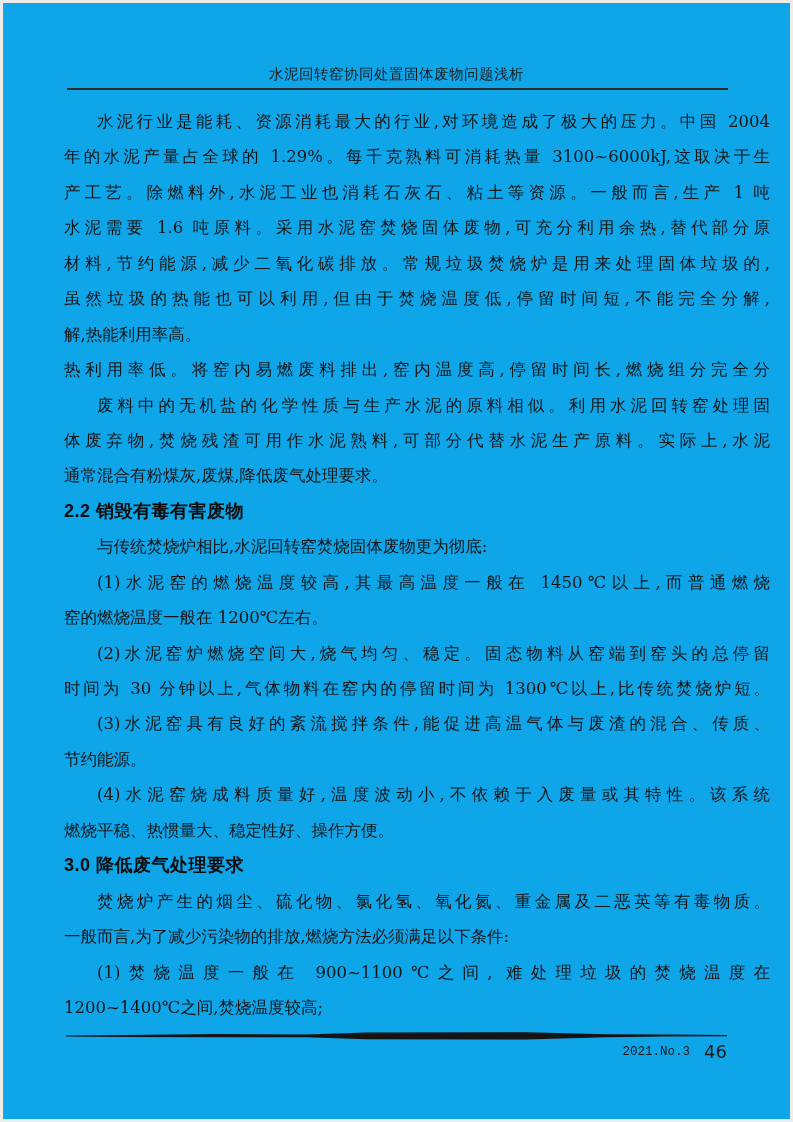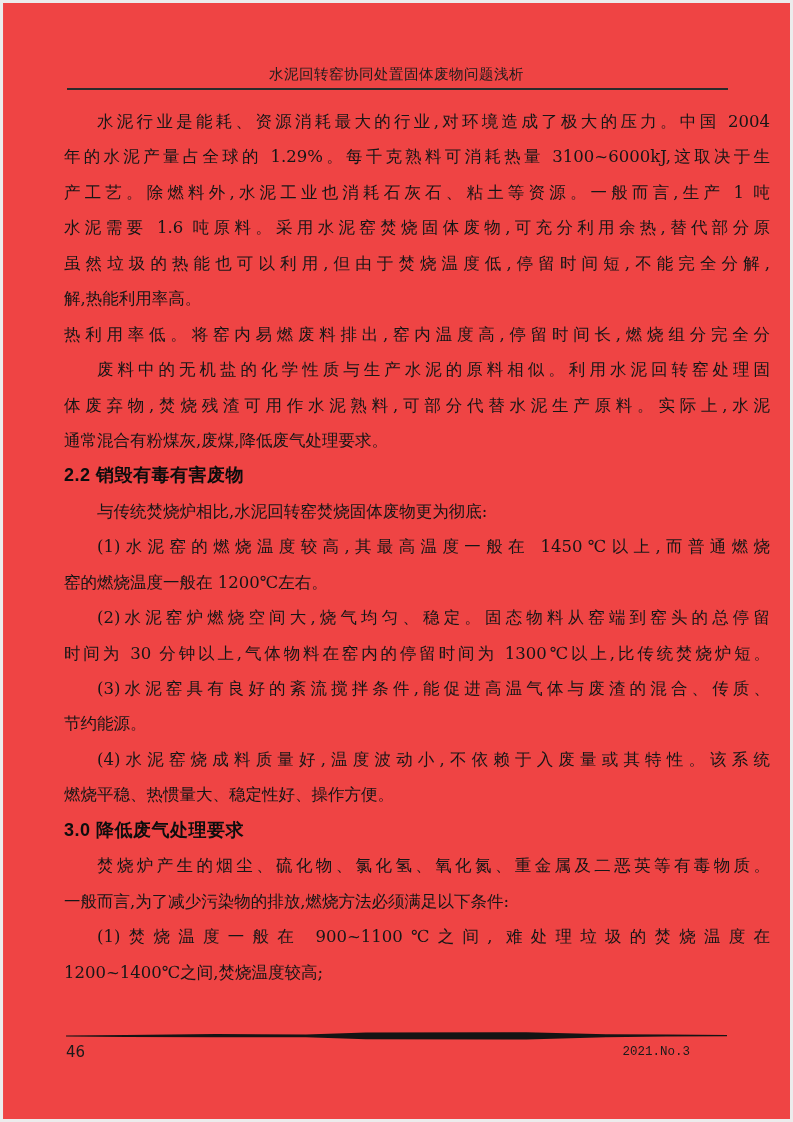--- a/index.html
+++ b/index.html
@@ -5,21 +5,21 @@
   html, body { margin: 0; padding: 0; }
   body {
     width: 793px; height: 1122px;
     background: #ffffff;
     font-family: "DejaVu Serif", "Liberation Serif", serif;
     overflow: hidden;
   }
   .page {
     position: relative;
     width: 793px; height: 1122px;
-    background: #ef4444;
+    background: #0ea5e9;
     box-shadow: inset 0 0 0 3px #ececec, inset 4px 0 2px -2px #d8d8d8;
   }
   .header-title {
     position: absolute;
     top: 64px; left: 0; right: 0;
     text-align: center;
     font-size: 14.5px;
     letter-spacing: 0.5px;
     color: #1c1c1c;
     line-height: 20px;
@@ -57,23 +57,23 @@
   }
   .footer-rule {
     position: absolute;
     top: 1031px; left: 66px;
     width: 661px; height: 12px;
   }
   .footer-page {
     position: absolute;
     top: 1044px; left: 66px;
     width: 661px;
-    text-align: left;
+    text-align: right;
     font-family: "DejaVu Sans", "Liberation Sans", sans-serif;
-    font-size: 15px;
+    font-size: 18px;
     color: #1a1a1a;
     line-height: 16px;
   }
   .footer-issue {
     position: absolute;
     top: 1044px; right: 103px;
     font-family: Liberation Mono, monospace;
     font-size: 12.5px;
     color: #1a1a1a;
     line-height: 16px;
@@ -86,20 +86,21 @@
 
   <div class="header-title">水泥回转窑协同处置固体废物问题浅析</div>
 
   <div class="header-rule"></div>
 
   <div class="doc-body">
       <div class="line indent fill">水泥行业是能耗、资源消耗最大的行业,对环境造成了极大的压力。中国 2004</div>
       <div class="line fill">年的水泥产量占全球的 1.29%。每千克熟料可消耗热量 3100~6000kJ,这取决于生</div>
       <div class="line fill">产工艺。除燃料外,水泥工业也消耗石灰石、粘土等资源。一般而言,生产 1 吨</div>
       <div class="line fill">水泥需要 1.6 吨原料。采用水泥窑焚烧固体废物,可充分利用余热,替代部分原</div>
+      <div class="line fill">材料,节约能源,减少二氧化碳排放。常规垃圾焚烧炉是用来处理固体垃圾的,</div>
       <div class="line fill">虽然垃圾的热能也可以利用,但由于焚烧温度低,停留时间短,不能完全分解,</div>
       <div class="line">解,热能利用率高。</div>
       <div class="line fill">热利用率低。将窑内易燃废料排出,窑内温度高,停留时间长,燃烧组分完全分</div>
       <div class="line indent fill">废料中的无机盐的化学性质与生产水泥的原料相似。利用水泥回转窑处理固</div>
       <div class="line fill">体废弃物,焚烧残渣可用作水泥熟料,可部分代替水泥生产原料。实际上,水泥</div>
       <div class="line">通常混合有粉煤灰,废煤,降低废气处理要求。</div>
       <div class="line heading">2.2 销毁有毒有害废物</div>
       <div class="line indent">与传统焚烧炉相比,水泥回转窑焚烧固体废物更为彻底:</div>
       <div class="line indent fill">(1)水泥窑的燃烧温度较高,其最高温度一般在 1450℃以上,而普通燃烧</div>
       <div class="line">窑的燃烧温度一般在 1200℃左右。</div>

